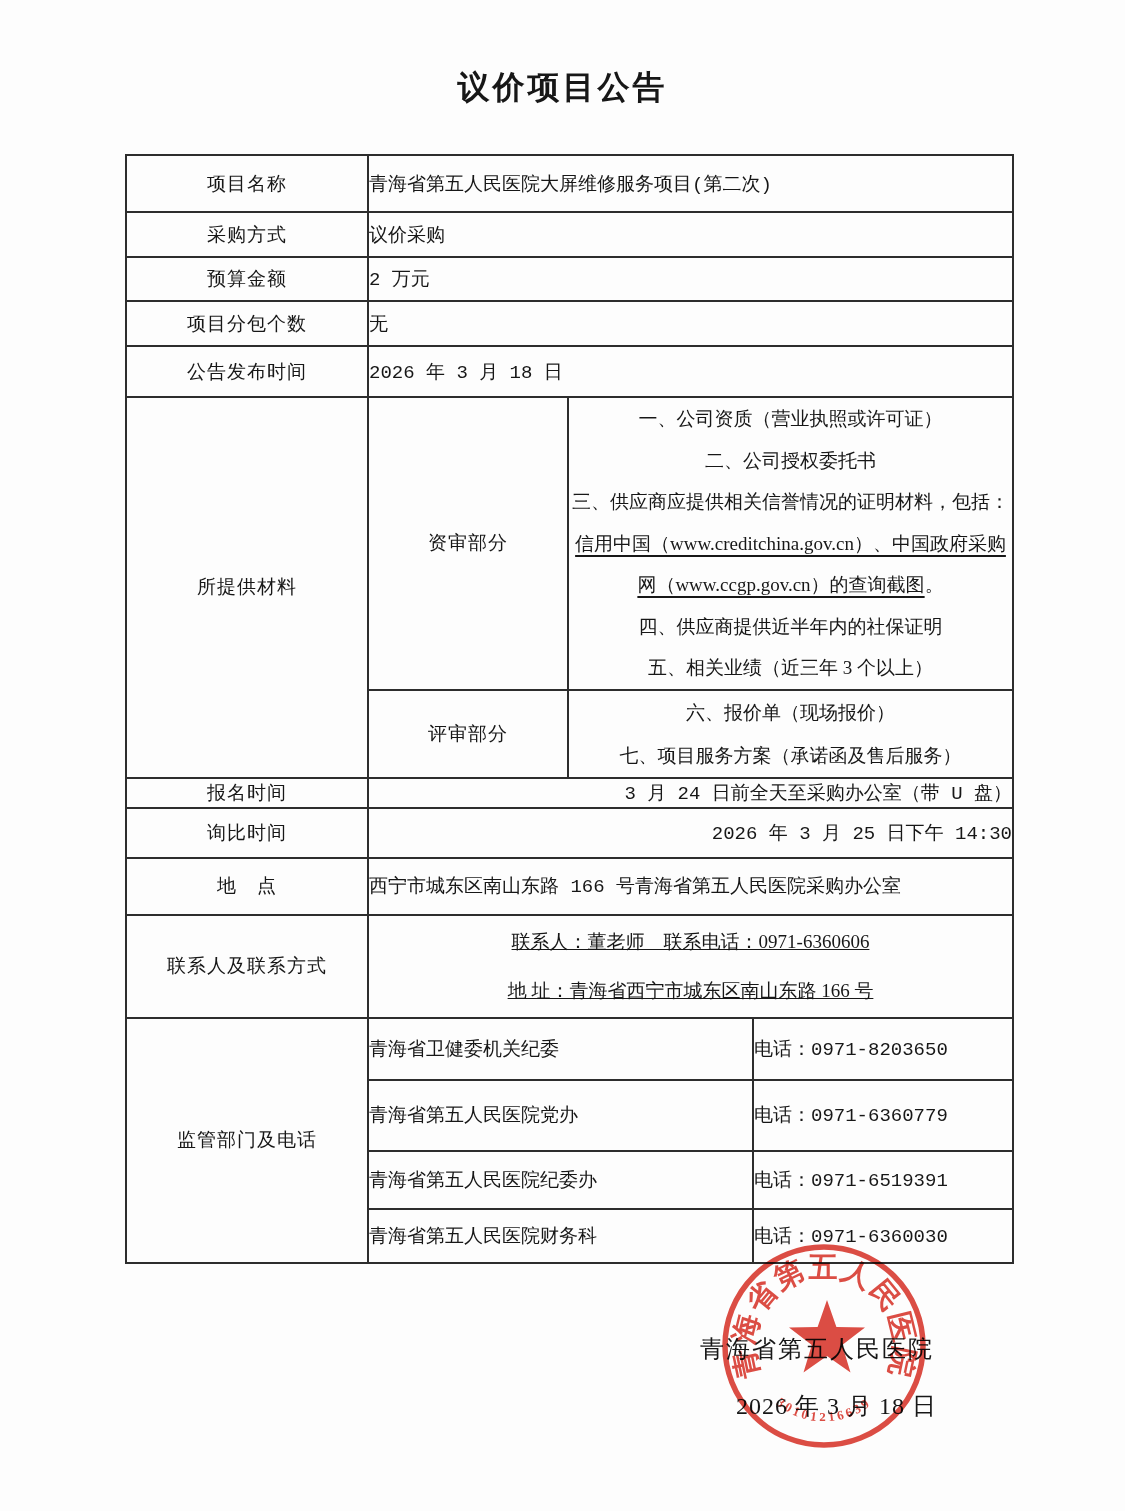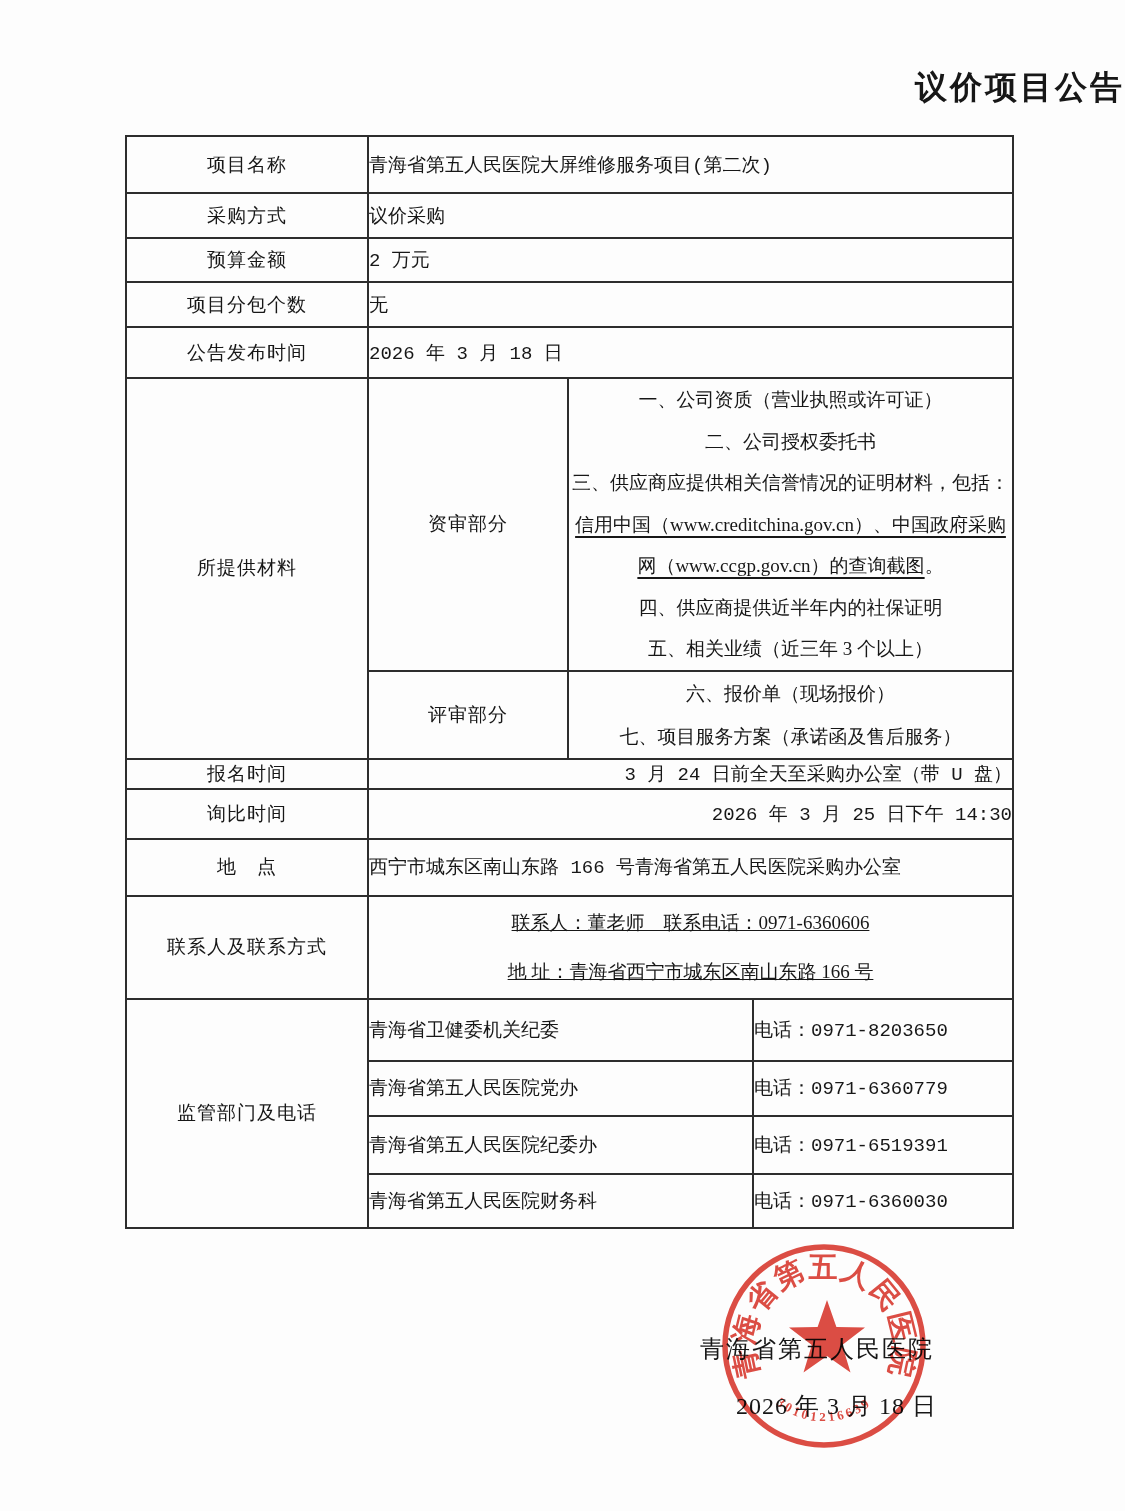--- a/index.html
+++ b/index.html
@@ -7,25 +7,25 @@
     position:relative;
     width:1125px;height:1511px;
     margin:0 auto;
     background:#fdfdfd;
     overflow:hidden;
     font-family:"Liberation Serif","DejaVu Serif",serif;
     color:#171717;
   }
   .doc-title{
     position:absolute;top:66px;left:0;width:1125px;
-    text-align:right;
+    text-align:center;
     font-size:32px;font-weight:bold;letter-spacing:3px;
   }
   table.announce{
-    position:absolute;left:125px;top:135px;
+    position:absolute;left:125px;top:154px;
     width:887px;
     border-collapse:collapse;
     table-layout:fixed;
     padding-left:47px;
   }
   table.announce td{
     border:2px solid #2d2d2d;
     font-size:19px;
     vertical-align:middle;
     padding:0;
@@ -149,21 +149,21 @@
         <div>联系人：董老师　联系电话：0971-6360606</div>
         <div>地 址：青海省西宁市城东区南山东路 166 号</div>
       </td>
     </tr>
 
     <tr style="height:62px">
       <td class="lbl" rowspan="4">监管部门及电话</td>
       <td class="val" colspan="2">青海省卫健委机关纪委</td>
       <td class="val">电话：0971-8203650</td>
     </tr>
-    <tr style="height:55px">
+    <tr style="height:71px">
       <td class="val" colspan="2">青海省第五人民医院党办</td>
       <td class="val">电话：0971-6360779</td>
     </tr>
     <tr style="height:58px">
       <td class="val" colspan="2">青海省第五人民医院纪委办</td>
       <td class="val">电话：0971-6519391</td>
     </tr>
     <tr style="height:54px">
       <td class="val" colspan="2">青海省第五人民医院财务科</td>
       <td class="val">电话：0971-6360030</td>

